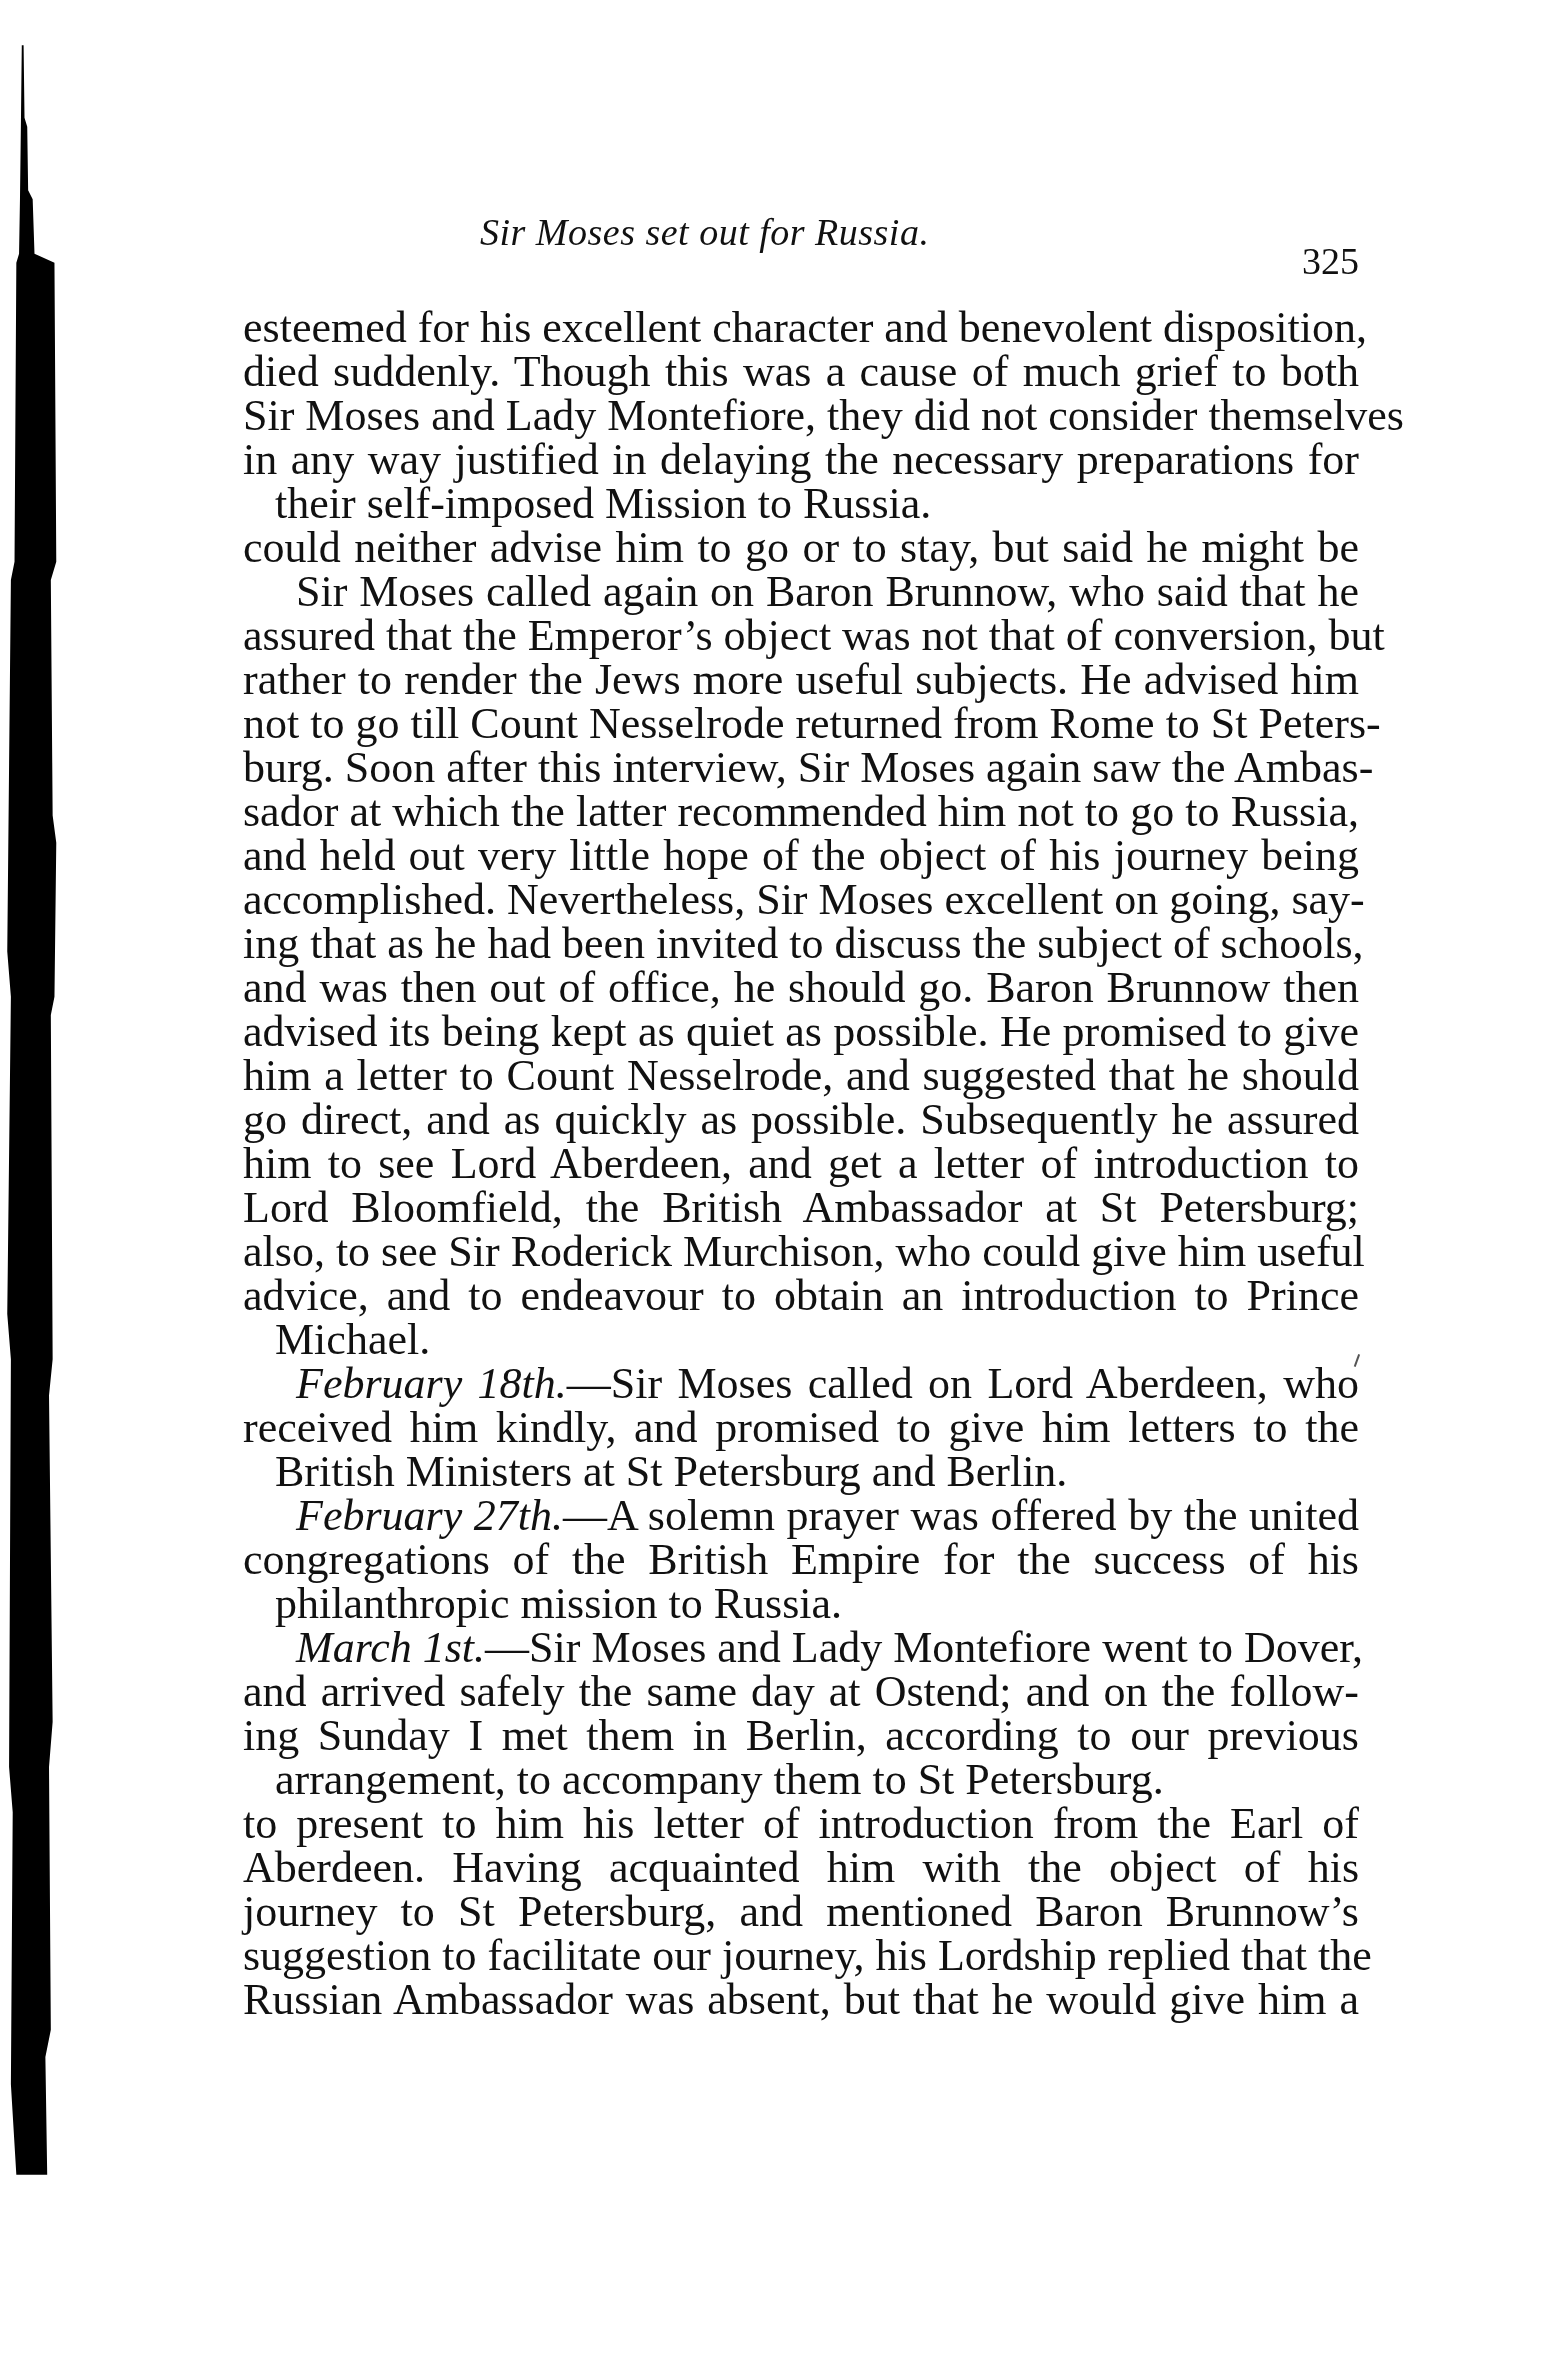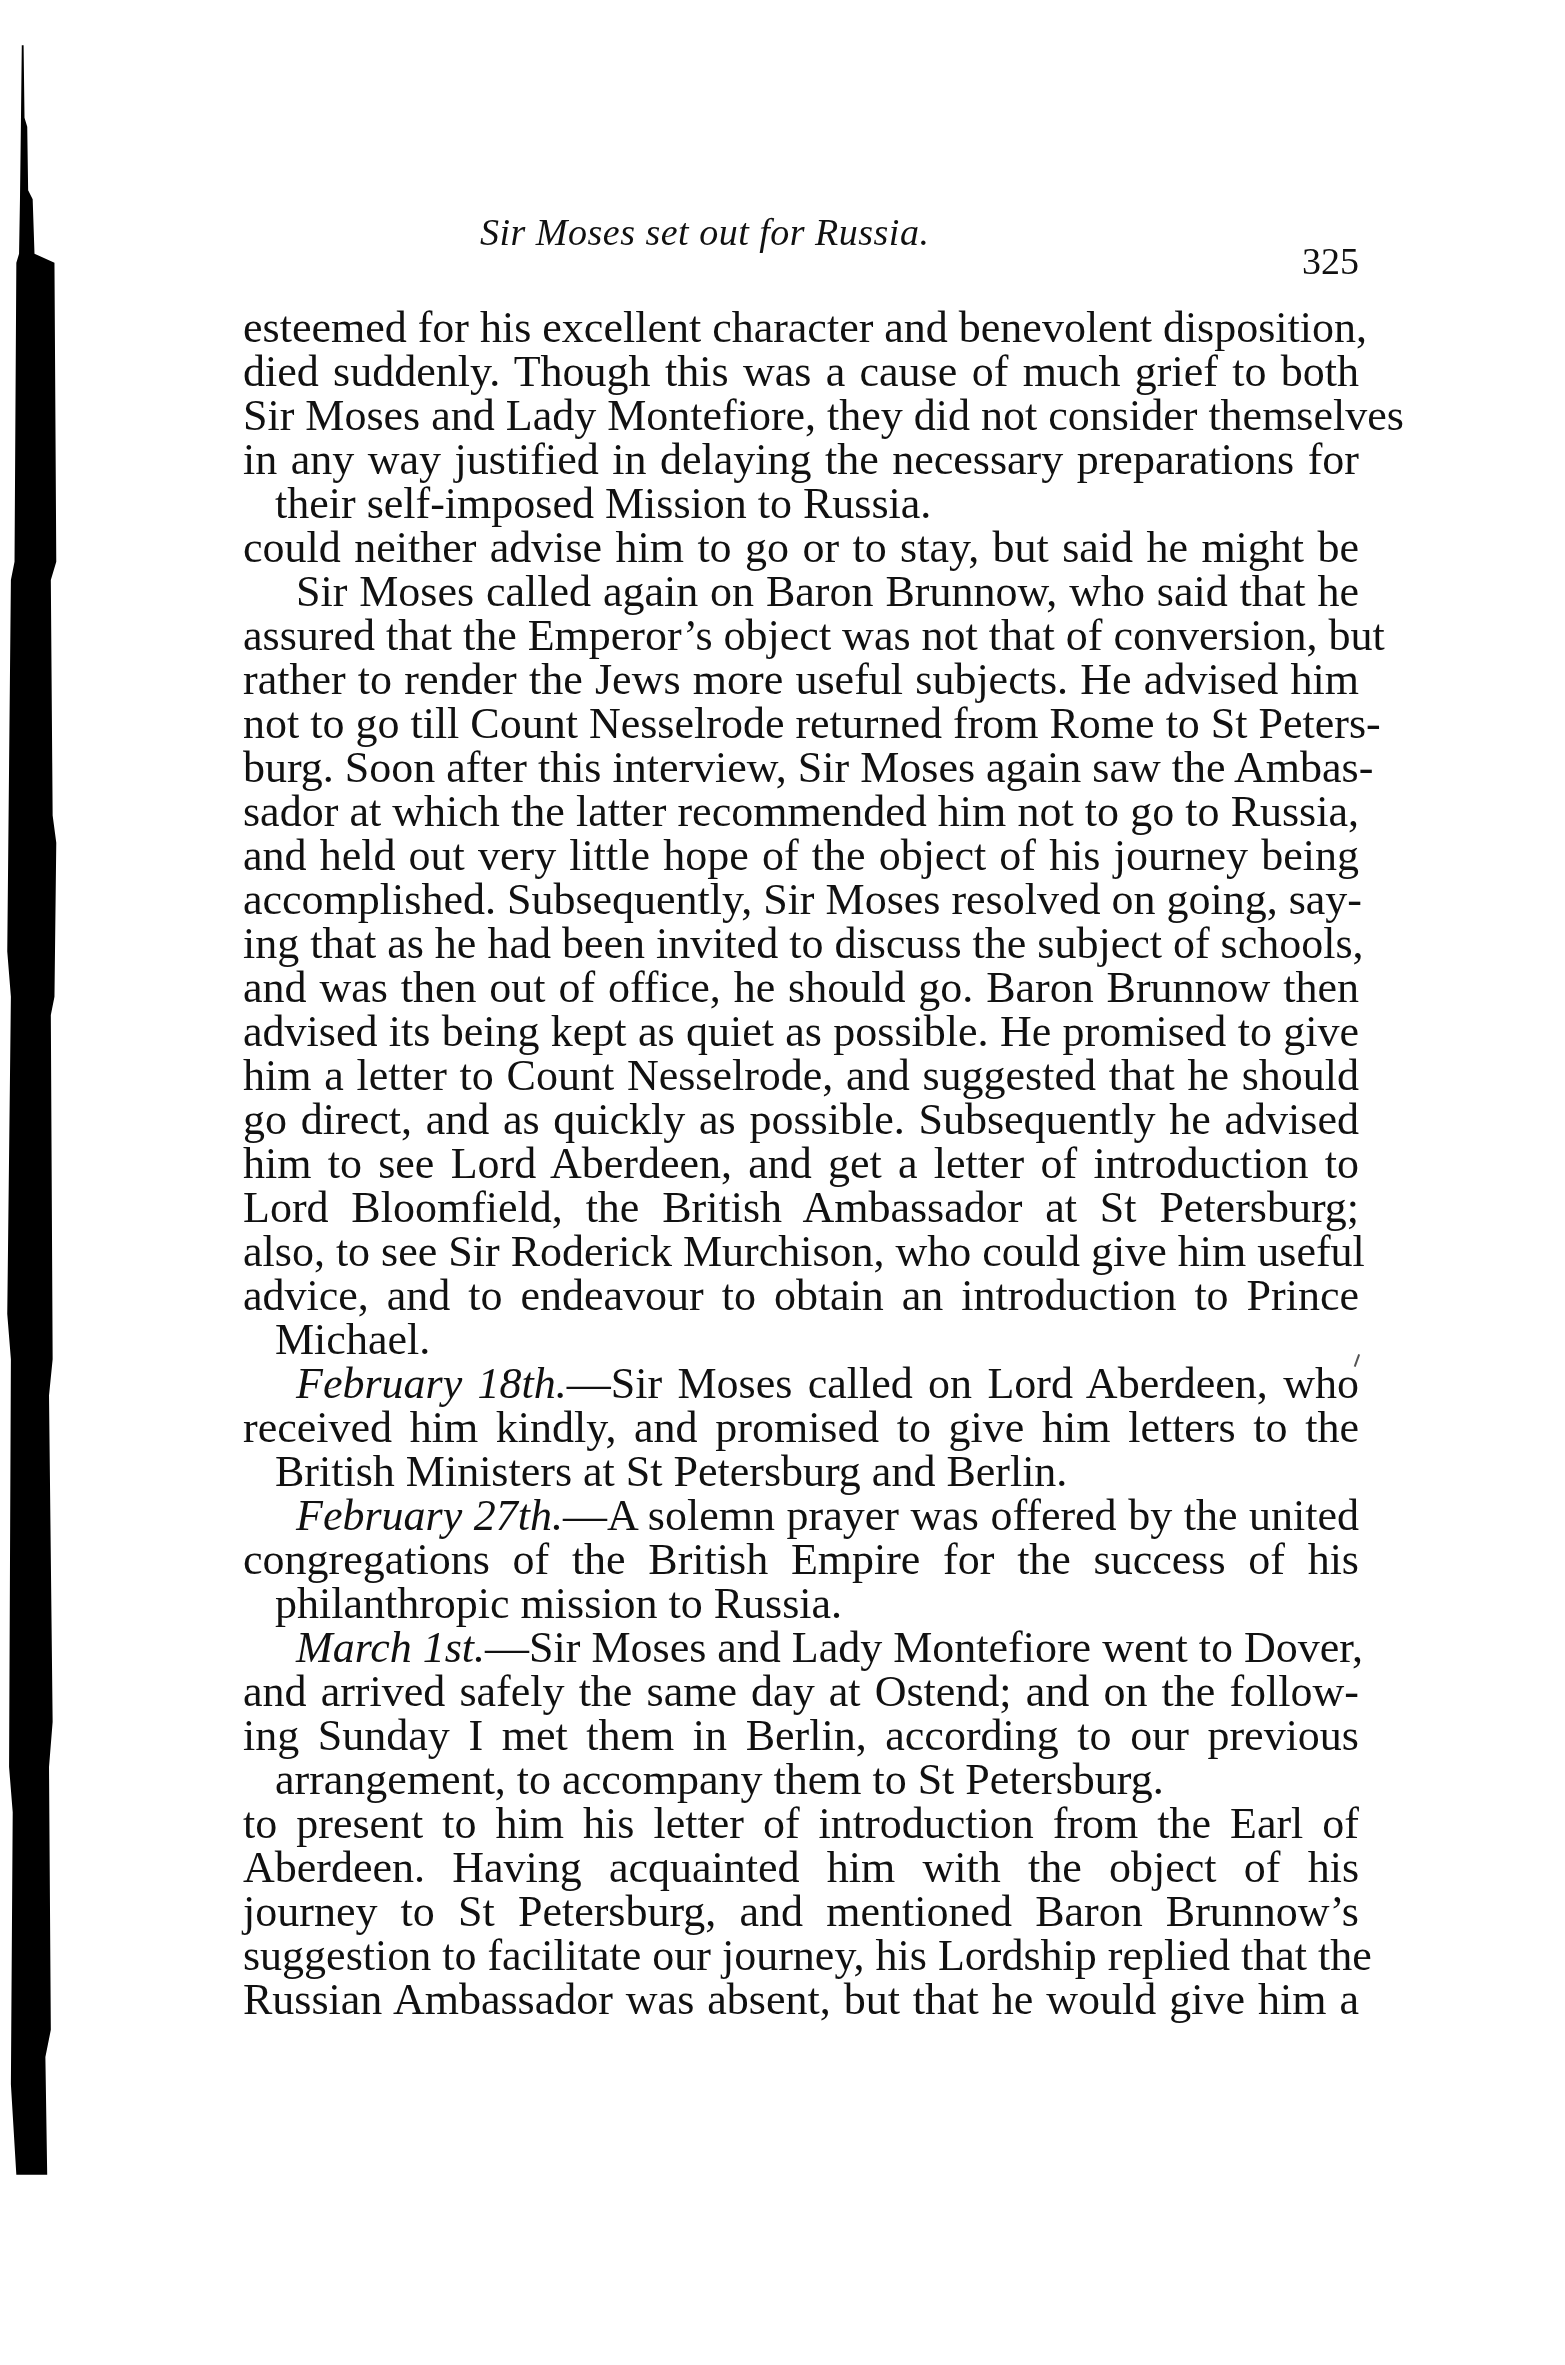--- a/index.html
+++ b/index.html
@@ -34,26 +34,26 @@
     <span class="line"><span>in any way justified in delaying the necessary preparations for</span></span>
     <span class="line last"><span>their self-imposed Mission to Russia.</span></span>
     <span class="line"><span>could neither advise him to go or to stay, but said he might be</span></span>
     <span class="line indent"><span>Sir Moses called again on Baron Brunnow, who said that he</span></span>
     <span class="line"><span>assured that the Emperor’s object was not that of conversion, but</span></span>
     <span class="line"><span>rather to render the Jews more useful subjects.  He advised him</span></span>
     <span class="line"><span>not to go till Count Nesselrode returned from Rome to St Peters-</span></span>
     <span class="line"><span>burg.  Soon after this interview, Sir Moses again saw the Ambas-</span></span>
     <span class="line"><span>sador at which the latter recommended him not to go to Russia,</span></span>
     <span class="line"><span>and held out very little hope of the object of his journey being</span></span>
-    <span class="line"><span>accomplished.  Subsequently, Sir Moses resolved on going, say-</span></span>
+    <span class="line"><span>accomplished.  Nevertheless, Sir Moses excellent on going, say-</span></span>
     <span class="line"><span>ing that as he had been invited to discuss the subject of schools,</span></span>
     <span class="line"><span>and was then out of office, he should go.  Baron Brunnow then</span></span>
     <span class="line"><span>advised its being kept as quiet as possible.  He promised to give</span></span>
     <span class="line"><span>him a letter to Count Nesselrode, and suggested that he should</span></span>
-    <span class="line"><span>go direct, and as quickly as possible.  Subsequently he advised</span></span>
+    <span class="line"><span>go direct, and as quickly as possible.  Subsequently he assured</span></span>
     <span class="line"><span>him to see Lord Aberdeen, and get a letter of introduction to</span></span>
     <span class="line"><span>Lord Bloomfield, the British Ambassador at St Petersburg;</span></span>
     <span class="line"><span>also, to see Sir Roderick Murchison, who could give him useful</span></span>
     <span class="line"><span>advice, and to endeavour to obtain an introduction to Prince</span></span>
     <span class="line last"><span>Michael.</span></span>
     <span class="line indent"><span class="it">February </span><span class="it">18th.</span><span>—Sir Moses called on Lord Aberdeen, who</span></span>
     <span class="line"><span>received him kindly, and promised to give him letters to the</span></span>
     <span class="line last"><span>British Ministers at St Petersburg and Berlin.</span></span>
     <span class="line indent"><span class="it">February </span><span class="it">27th.</span><span>—A solemn prayer was offered by the united</span></span>
     <span class="line"><span>congregations of the British Empire for the success of his</span></span>

